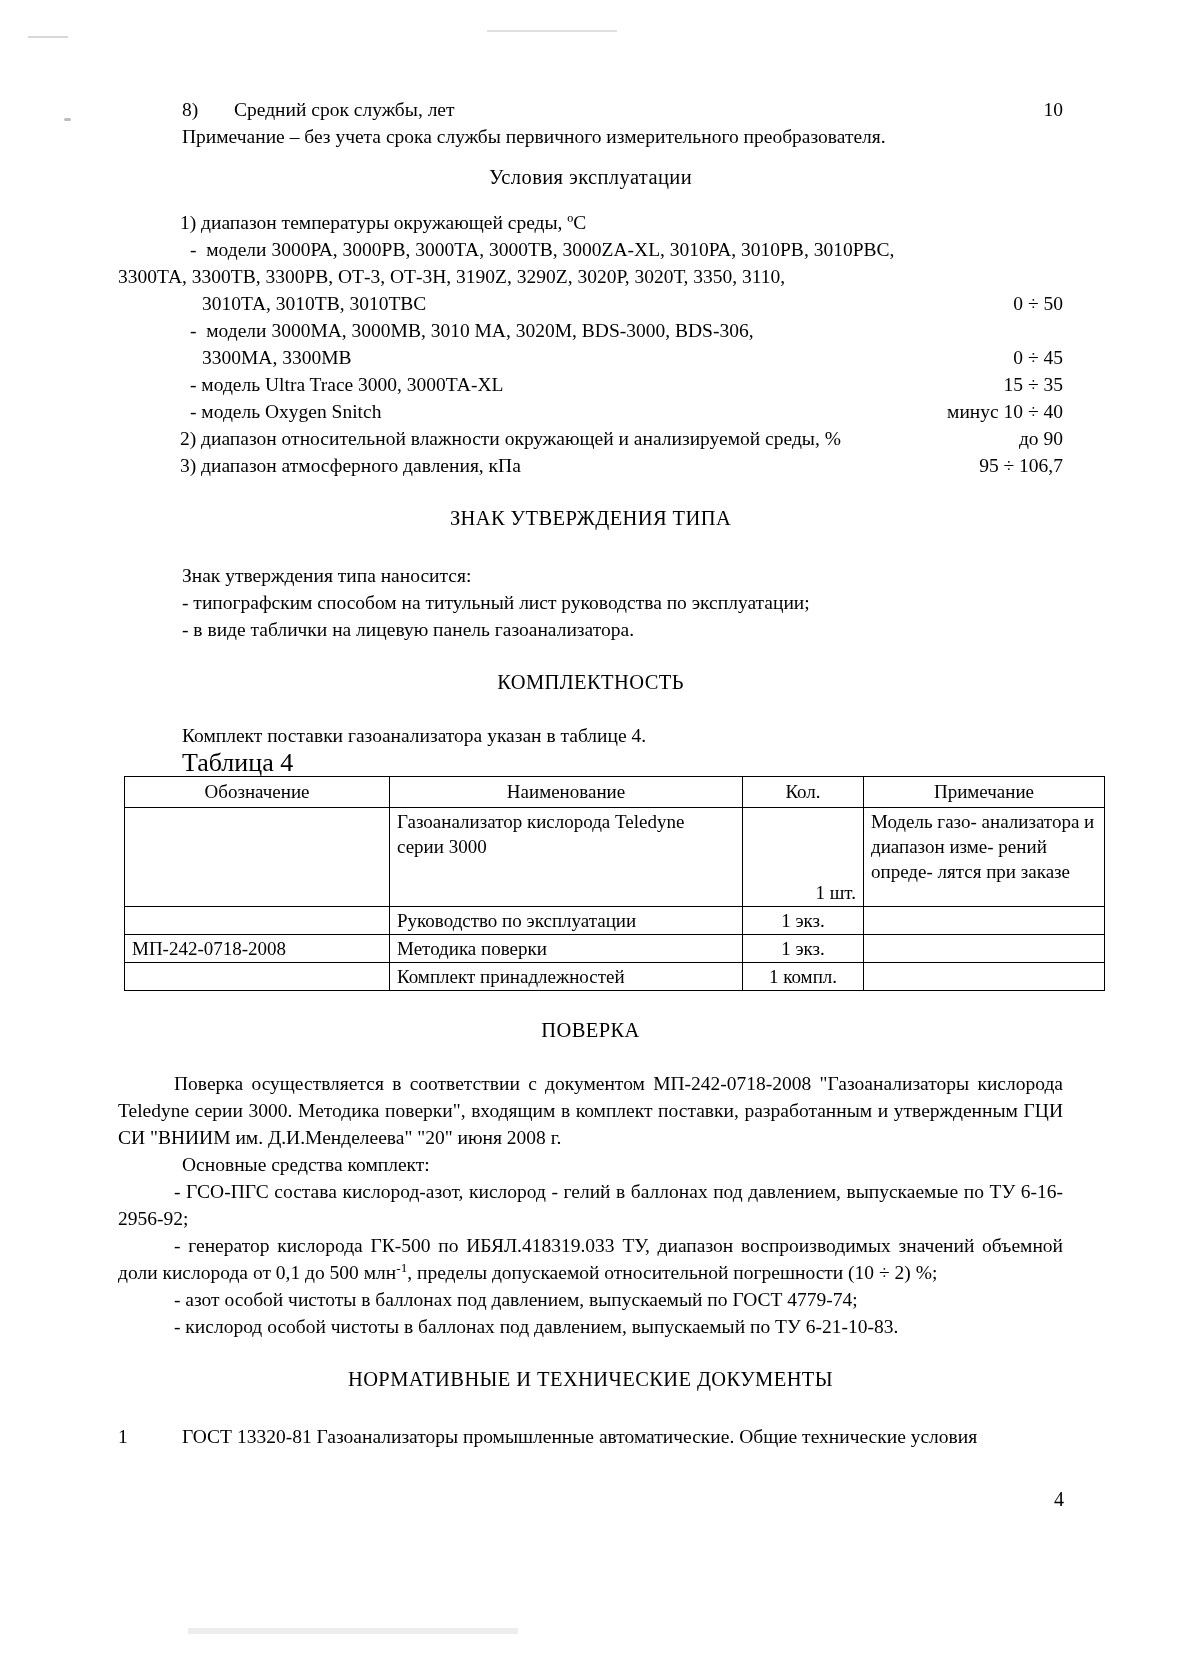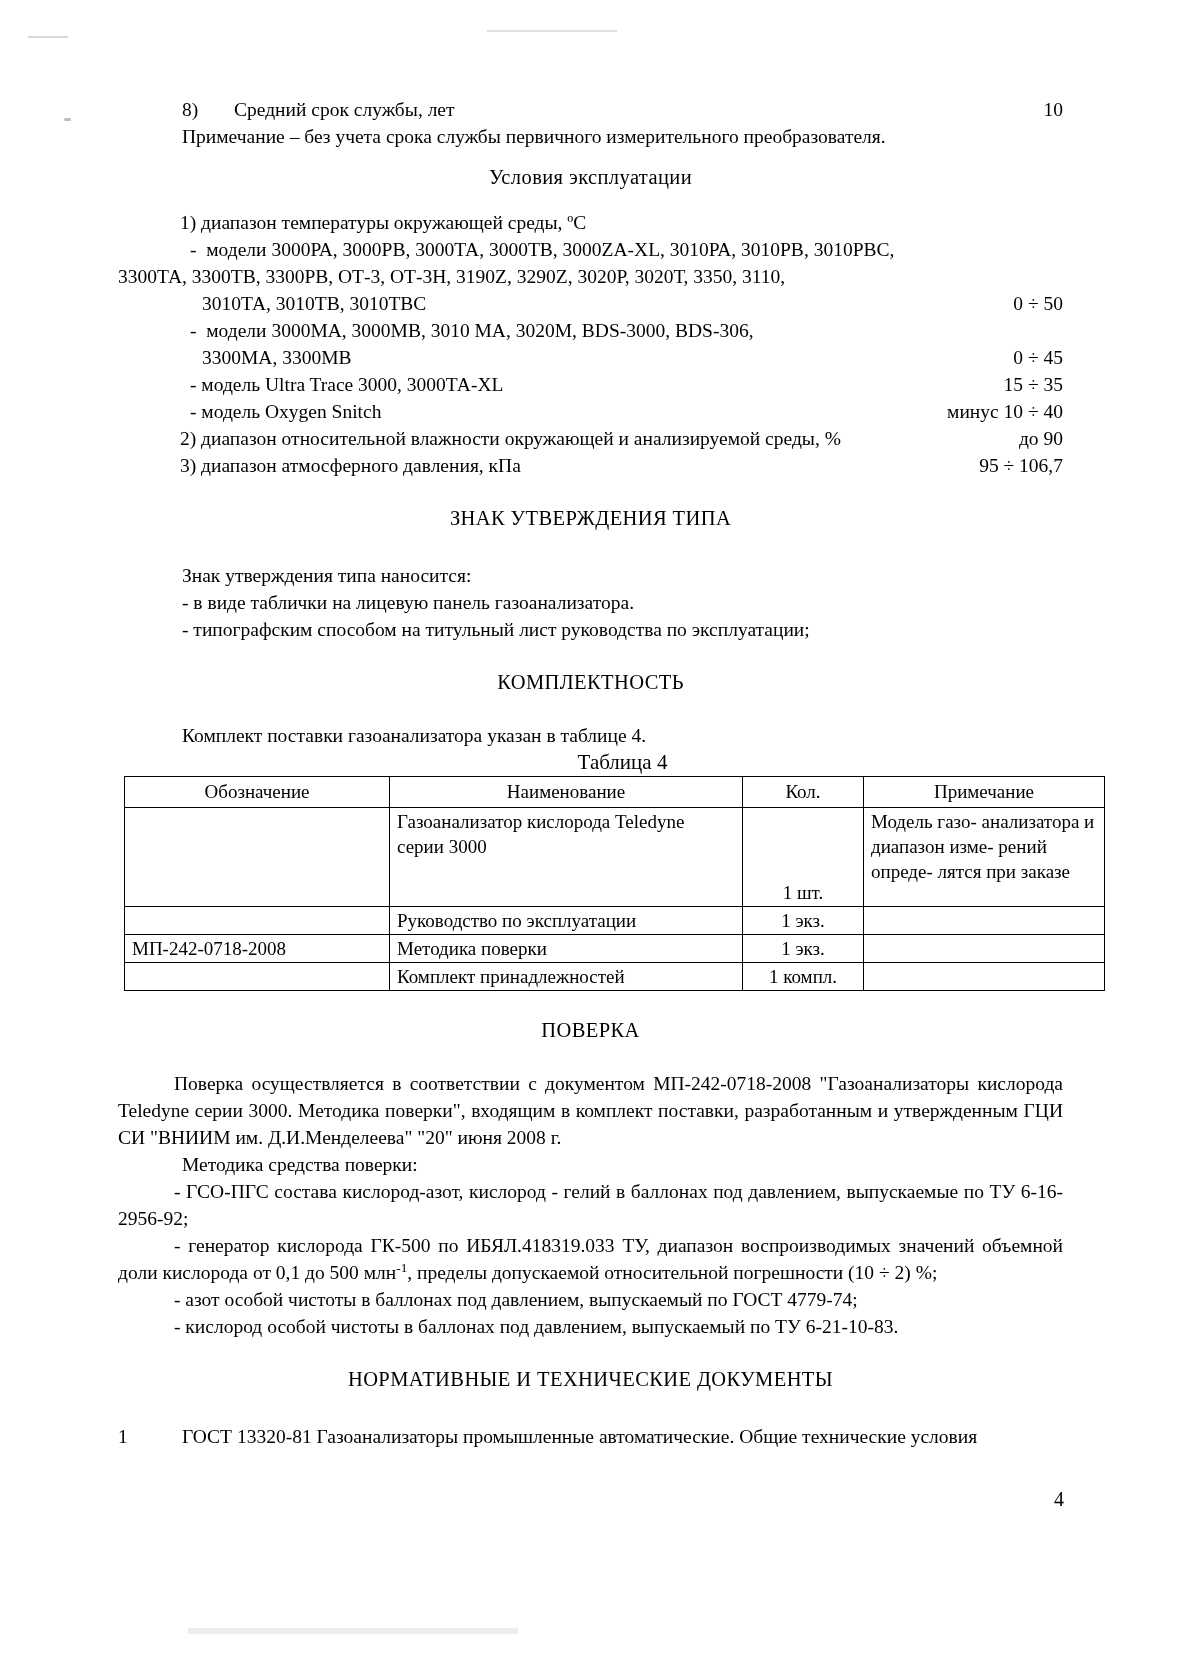--- a/index.html
+++ b/index.html
@@ -107,28 +107,27 @@
     line-height: 25px;
     font-weight: normal;
     padding: 1px 7px;
     vertical-align: top;
   }
   table.kit th { text-align: center; padding: 2px 6px 3px; }
   .c1 { width: 252px; }
   .c2 { width: 340px; }
   .c3 { width: 108px; text-align: center; }
   .c4 { width: 228px; }
-  .cell-mid { vertical-align: middle; }
+  .cell-mid { vertical-align: middle; text-align: right; }
   .prod-name { padding-top: 46px; }
 
   .tbl-caption {
-    font-size: 21px;
+    font-size: 26px;
     line-height: 27px;
     padding-left: 64px;
-    text-align: center;
   }
   .tbl-lead {
     font-size: 19.5px;
     line-height: 27px;
     padding-left: 64px;
   }
 
   .list-num {
     display: flex;
     font-size: 19.5px;
@@ -208,22 +207,22 @@
       <div class="val">95 ÷ 106,7</div>
     </div>
 
     <div class="gap-26"></div>
 
     <div class="heading">ЗНАК УТВЕРЖДЕНИЯ ТИПА</div>
 
     <div class="gap-30"></div>
 
     <div class="line" style="padding-left:64px;">Знак утверждения типа наносится:</div>
+    <div class="line" style="padding-left:64px;">- типографским способом на титульный лист руководства по эксплуатации;</div>
     <div class="line" style="padding-left:64px;">- в виде таблички на лицевую панель газоанализатора.</div>
-    <div class="line" style="padding-left:64px;">- типографским способом на титульный лист руководства по эксплуатации;</div>
 
     <div class="gap-26"></div>
 
     <div class="heading">КОМПЛЕКТНОСТЬ</div>
 
     <div class="gap-26"></div>
 
     <div class="tbl-lead">Комплект поставки газоанализатора указан в таблице 4.</div>
     <div class="tbl-caption">Таблица 4</div>
 
@@ -269,21 +268,21 @@
       </tbody>
     </table>
 
     <div class="gap-26"></div>
 
     <div class="heading">ПОВЕРКА</div>
 
     <div class="gap-26"></div>
 
     <div class="para para-ind">Поверка осуществляется в соответствии с документом МП-242-0718-2008 "Газоанализаторы кислорода Teledyne серии 3000. Методика поверки", входящим в комплект поставки, разработанным и утвержденным ГЦИ СИ "ВНИИМ им. Д.И.Менделеева" "20" июня 2008 г.</div>
-    <div class="para" style="padding-left:64px;">Методика средства поверки:</div>
+    <div class="para" style="padding-left:64px;">Основные средства комплект:</div>
     <div class="para" style="text-indent:56px;">- ГСО-ПГС состава кислород-азот, кислород - гелий в баллонах под давлением, выпускаемые по ТУ 6-16-2956-92;</div>
 
     <div class="para" style="text-indent:56px;"><span>- генератор кислорода ГК-500 по ИБЯЛ.418319.033 ТУ, диапазон воспроизводимых значений объемной доли кислорода от 0,1 до 500 млн</span><sup class="sup">-1</sup><span>, пределы допускаемой относительной погрешности (10 ÷ 2) %;</span></div>
 
     <div class="para" style="text-indent:56px;">- азот особой чистоты в баллонах под давлением, выпускаемый по ГОСТ 4779-74;</div>
     <div class="para" style="text-indent:56px;">- кислород особой чистоты в баллонах под давлением, выпускаемый по ТУ 6-21-10-83.</div>
 
     <div class="gap-26"></div>
 
     <div class="heading">НОРМАТИВНЫЕ И ТЕХНИЧЕСКИЕ ДОКУМЕНТЫ</div>

